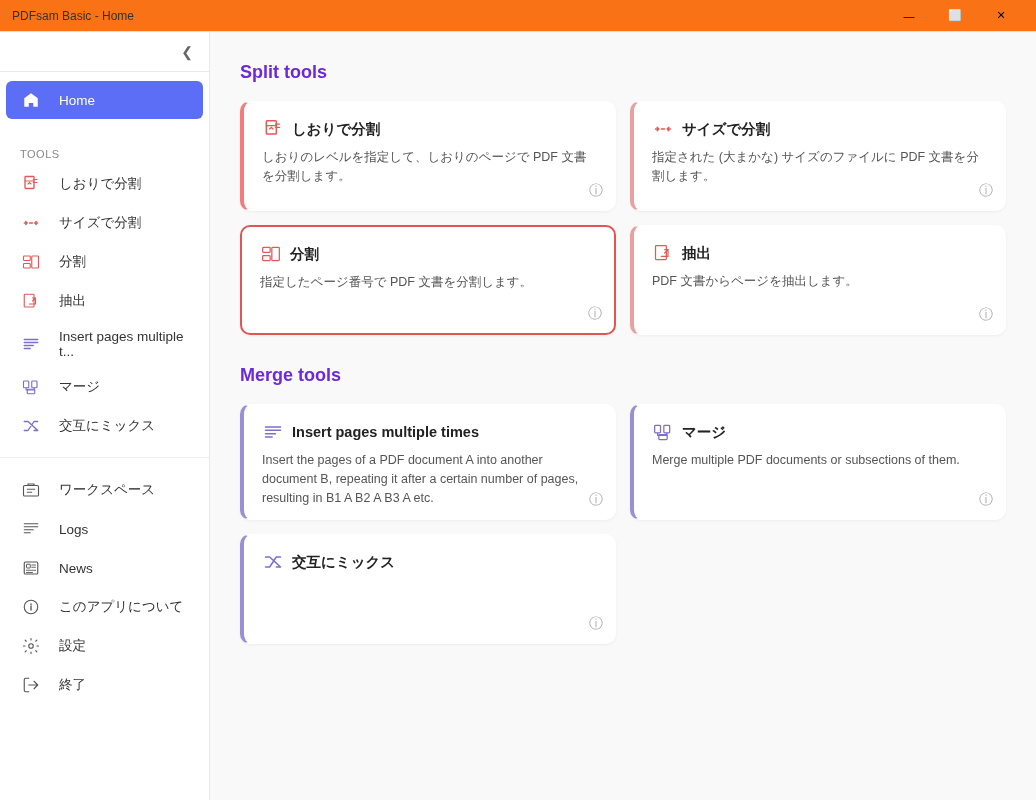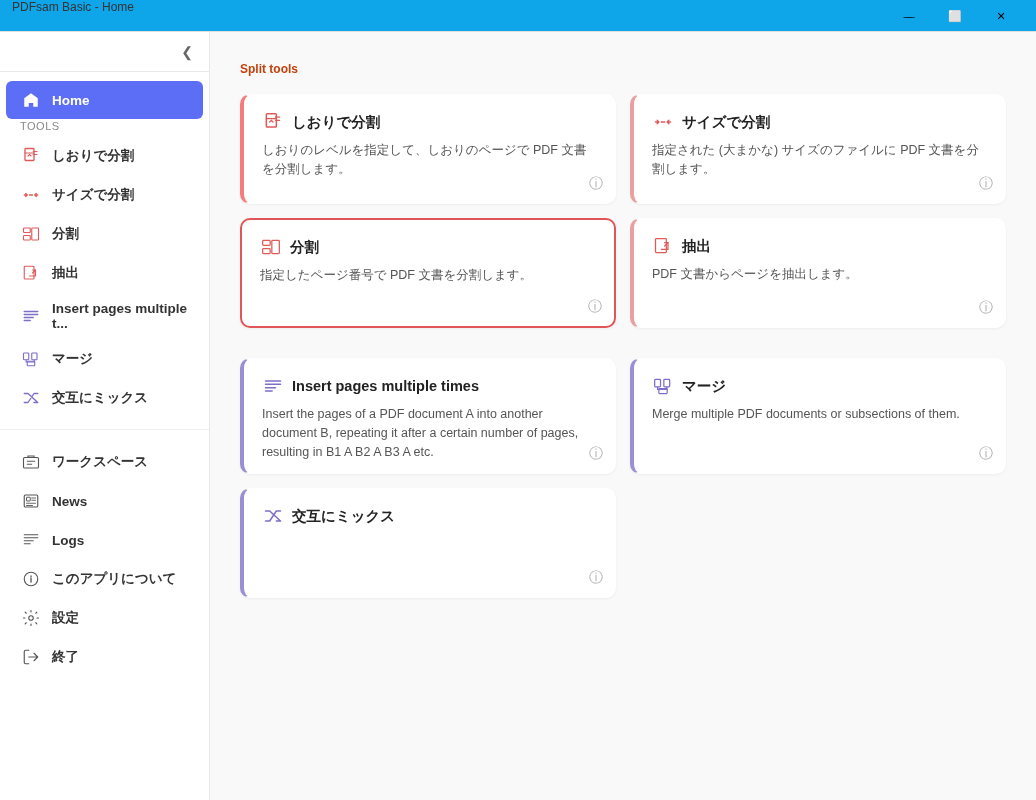--- a/index.html
+++ b/index.html
@@ -1,23 +1,23 @@
 <!DOCTYPE html>
 <html><head>
   <meta charset="utf-8">
   <style>
     * { margin: 0; padding: 0; box-sizing: border-box; }
     body { font-family: 'Segoe UI', sans-serif; background: #fff; width: 1036px; height: 800px; overflow: hidden; display: flex; flex-direction: column; }
     
     
     .titlebar {
       height: 32px;
-      background: #0ea5e9;
-      display: flex;
-      align-items: flex-start;
+      background: #f97316;
+      display: flex;
+      align-items: center;
       padding: 0 12px;
       font-size: 12px;
       color: #333;
       border-bottom: 1px solid #e0e0e0;
       flex-shrink: 0;
     }
     .titlebar-title { flex: 1; }
     .titlebar-controls { display: flex; gap: 0; }
     .titlebar-btn {
       width: 46px;
@@ -56,52 +56,51 @@
       font-size: 14px;
       color: #666;
       background: none;
       border: none;
       padding: 4px;
     }
     .sidebar-nav { flex: 1; overflow-y: auto; padding: 8px 0; }
     .nav-item {
       display: flex;
       align-items: center;
-      gap: 10px;
+      gap: 17px;
       padding: 8px 14px;
       cursor: pointer;
       font-size: 13.5px;
       color: #333;
       border-radius: 6px;
       margin: 1px 6px;
-      font-weight: bold;
     }
     .nav-item.active { background: #5b6ef5; color: #fff; }
     .nav-item.active .nav-icon svg path,
     .nav-item.active .nav-icon svg rect { fill: #fff; }
     .nav-section-label {
       font-size: 11px;
       color: #888;
-      padding: 0 20px 4px;
+      padding: 28px 20px 4px;
       text-transform: uppercase;
       letter-spacing: 0.5px;
     }
     .nav-icon { width: 22px; height: 22px; display: flex; align-items: center; justify-content: center; flex-shrink: 0; }
 
     
     .content {
       flex: 1;
       background: #f9f9f9;
       overflow-y: auto;
       padding: 30px 30px;
     }
     .section-title {
-      font-size: 12px;
+      font-size: 18px;
       font-weight: 600;
-      color: #c2410c;
+      color: #6d28d9;
       margin-bottom: 18px;
     }
     .tools-grid {
       display: grid;
       grid-template-columns: 1fr 1fr;
       gap: 14px;
       margin-bottom: 30px;
     }
     .tool-card {
       background: #fff;
@@ -256,40 +255,40 @@
               <path d="M8 6V4h8v2" stroke="#555" stroke-width="1.5" stroke-linecap="round"></path>
               <path d="M7 11h10M7 15h6" stroke="#555" stroke-width="1.3" stroke-linecap="round"></path>
             </svg>
           </span>
           <span>ワークスペース</span>
         </div>
 
         <div class="nav-item">
           <span class="nav-icon">
             <svg width="18" height="18" viewBox="0 0 24 24" fill="none">
+              <path d="M3 5h18M3 9h18M3 13h12M3 17h8" stroke="#555" stroke-width="1.5" stroke-linecap="round"></path>
+            </svg>
+          </span>
+          <span>Logs</span>
+        </div>
+
+        <div class="nav-item">
+          <span class="nav-icon">
+            <svg width="18" height="18" viewBox="0 0 24 24" fill="none">
               <rect x="3" y="4" width="18" height="16" rx="1.5" stroke="#555" stroke-width="1.5" fill="none"></rect>
               <rect x="6" y="7" width="5" height="5" rx="0.5" stroke="#555" stroke-width="1.3" fill="none"></rect>
               <path d="M13 8h5M13 11h5M6 15h12M6 18h8" stroke="#555" stroke-width="1.2" stroke-linecap="round"></path>
             </svg>
           </span>
           <span>News</span>
         </div>
 
         <div class="nav-item">
           <span class="nav-icon">
             <svg width="18" height="18" viewBox="0 0 24 24" fill="none">
-              <path d="M3 5h18M3 9h18M3 13h12M3 17h8" stroke="#555" stroke-width="1.5" stroke-linecap="round"></path>
-            </svg>
-          </span>
-          <span>Logs</span>
-        </div>
-
-        <div class="nav-item">
-          <span class="nav-icon">
-            <svg width="18" height="18" viewBox="0 0 24 24" fill="none">
               <circle cx="12" cy="12" r="9" stroke="#555" stroke-width="1.5" fill="none"></circle>
               <path d="M12 11v5M12 8v1" stroke="#555" stroke-width="1.8" stroke-linecap="round"></path>
             </svg>
           </span>
           <span>このアプリについて</span>
         </div>
 
         <div class="nav-item">
           <span class="nav-icon">
             <svg width="18" height="18" viewBox="0 0 24 24" fill="none">
@@ -371,20 +370,21 @@
             </svg>
           </span>
           <span class="tool-card-title">抽出</span>
         </div>
         <p class="tool-card-desc">PDF 文書からページを抽出します。</p>
         <span class="tool-card-help">ⓘ</span>
       </div>
 
     </div>
 
+    <div class="section-title">Merge tools</div>
     <div class="tools-grid">
 
       <div class="tool-card purple-border">
         <div class="tool-card-header">
           <span class="nav-icon icon-purple">
             <svg width="20" height="20" viewBox="0 0 24 24" fill="none">
               <path d="M3 6h18M3 10h18M3 14h12M3 18h8" stroke="#7c6ec9" stroke-width="1.8" stroke-linecap="round"></path>
             </svg>
           </span>
           <span class="tool-card-title">Insert pages multiple times</span>

